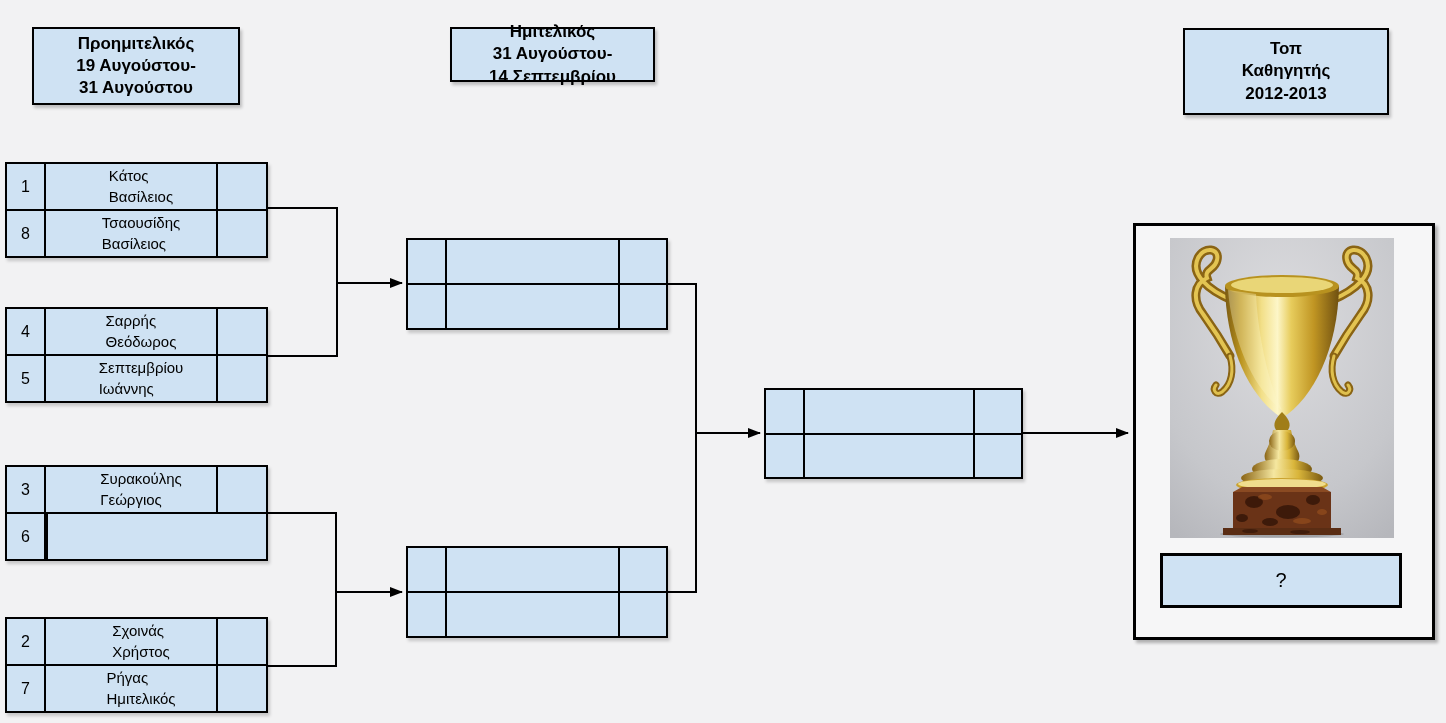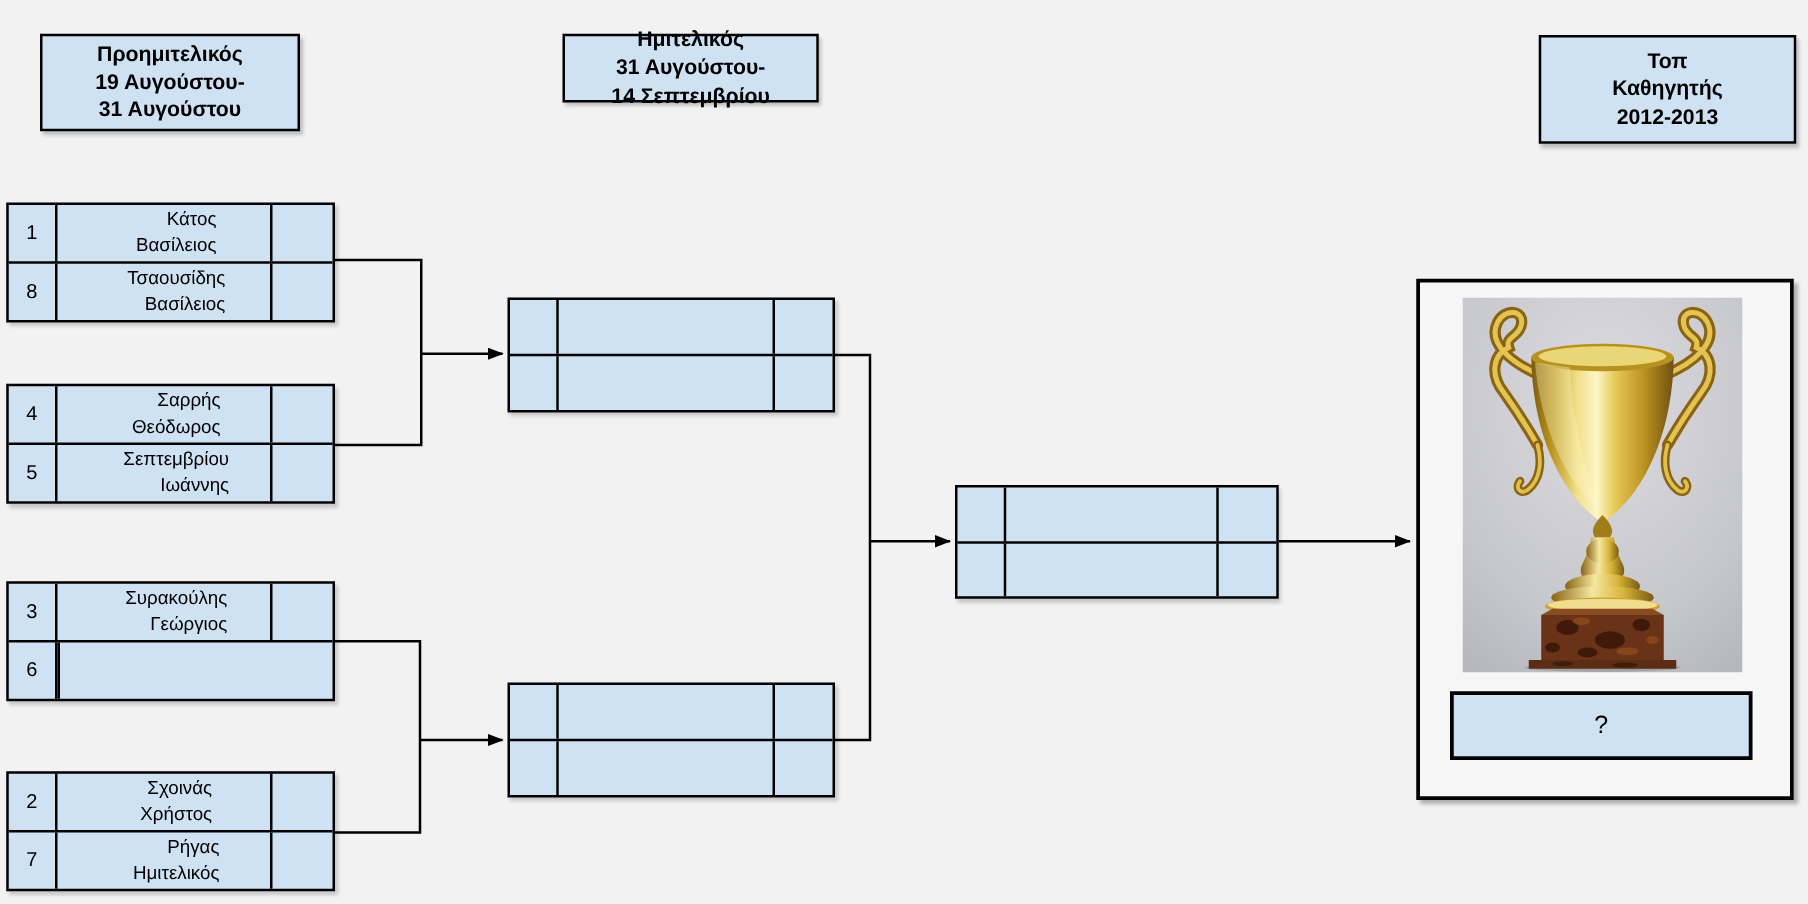--- a/index.html
+++ b/index.html
@@ -19,37 +19,37 @@
     border:2px solid #000;
     box-shadow:2px 3px 3px rgba(0,0,0,.22);
     display:flex;align-items:center;justify-content:center;
     text-align:center;font-weight:bold;font-size:17px;line-height:1.3;
     white-space:pre-line;
     box-sizing:border-box;
   }
   .rh1{left:32px;top:27px;width:208px;height:78px;}
   .rh2{left:450px;top:27px;width:205px;height:55px;}
   .rh3{left:792px;top:27px;width:205px;height:77px;}
-  .rh4{left:1183px;top:28px;width:206px;height:87px;margin-left:48px;}
+  .rh4{left:1183px;top:28px;width:206px;height:87px;}
 
   
   .match{
     position:absolute;
     background:#cfe2f3;
     border:2px solid #000;
     box-shadow:2px 3px 3px rgba(0,0,0,.18);
     display:flex;flex-direction:column;
     box-sizing:border-box;
   }
   .slot{flex:1;display:flex;min-height:0;}
   .slot + .slot{border-top:2px solid #000;}
   .cell{display:flex;align-items:center;justify-content:center;box-sizing:border-box;}
   .seed{width:39px;border-right:2px solid #000;font-size:16px;}
   .pname{
-    flex:1;text-align:right;font-size:15px;line-height:1.35;
+    flex:1;text-align:left;font-size:15px;line-height:1.35;
     white-space:pre-line;padding:4px 2px;margin-left:20px;
   }
   .score{width:50px;border-left:2px solid #000;font-size:15px;}
   .match.sm .score{width:48px;}
 
   .qf1{left:5px;top:162px;width:263px;height:96px;}
   .qf2{left:5px;top:307px;width:263px;height:96px;}
   .qf3{left:5px;top:465px;width:263px;height:96px;}
   .qf4{left:5px;top:617px;width:263px;height:96px;}
   .sf1{left:406px;top:238px;width:262px;height:92px;}

